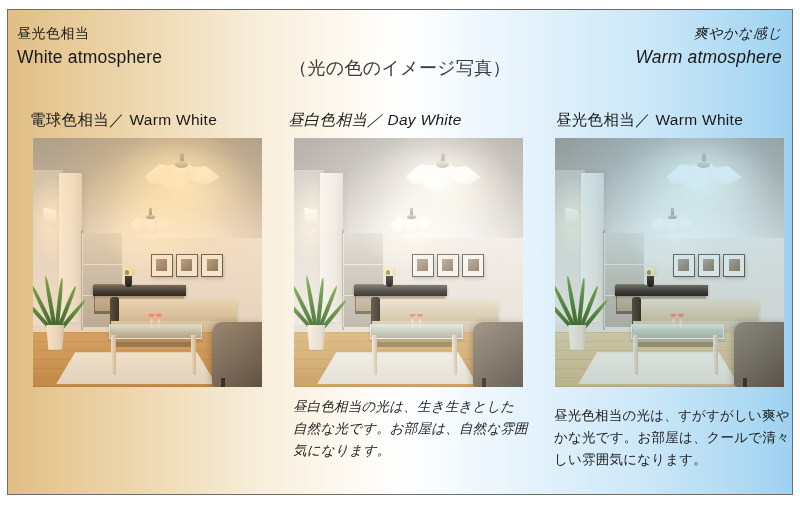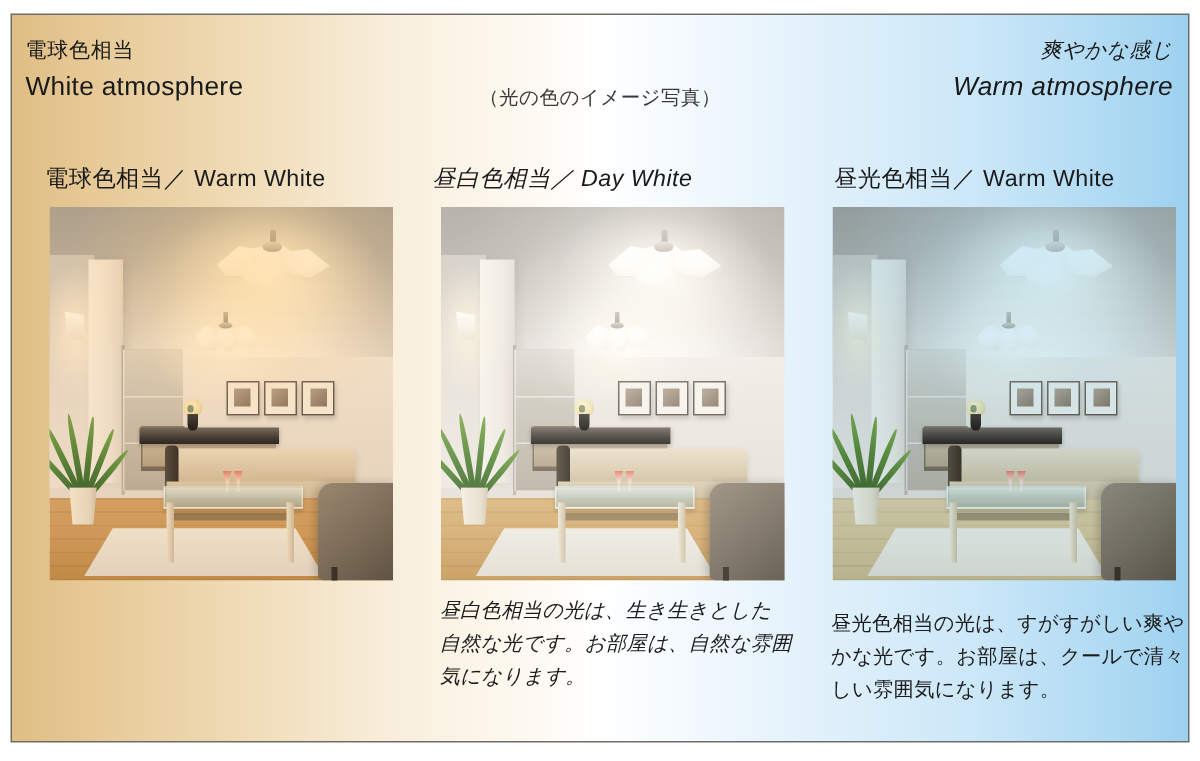--- a/index.html
+++ b/index.html
@@ -64,21 +64,21 @@
   }
   #hdr-warm { left: 9px; text-align: left; }
   #hdr-cool { right: 10px; text-align: right; font-style: italic; }
 
   #hdr-note {
     position: absolute;
     top: 46px;
     left: 0;
     width: 100%;
     text-align: center;
-    font-size: 13px;
+    font-size: 18px;
     color: #3a3a3a;
     letter-spacing: 0.3px;
   }
 
   
   #columns {
     position: absolute;
     left: 4px;
     top: 92px;
     width: 100%;
@@ -428,21 +428,21 @@
   }
 </style>
 </head>
 <body>
 
 <div id="panel">
 
   <div id="header">
 
     <div class="hdr-block" id="hdr-warm">
-      <div class="hdr-jp">電球色相当</div>
+      <div class="hdr-jp">昼光色相当</div>
       <div class="hdr-en">White atmosphere</div>
     </div>
 
     <div class="hdr-block" id="hdr-cool">
       <div class="hdr-jp">爽やかな感じ</div>
       <div class="hdr-en">Warm atmosphere</div>
     </div>
 
     <div id="hdr-note">（光の色のイメージ写真）</div>
   </div>

